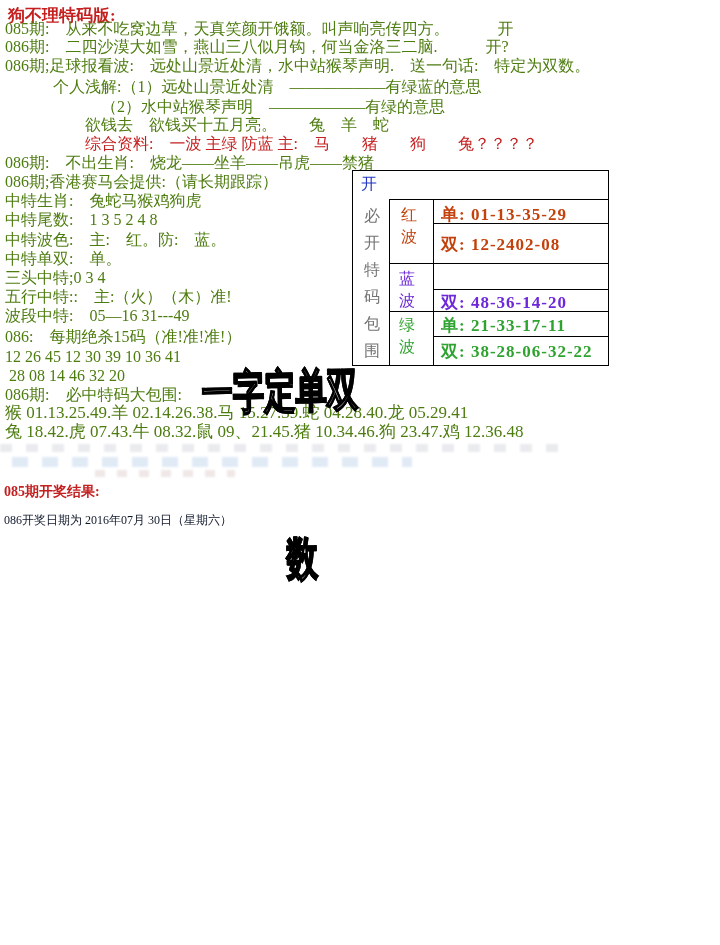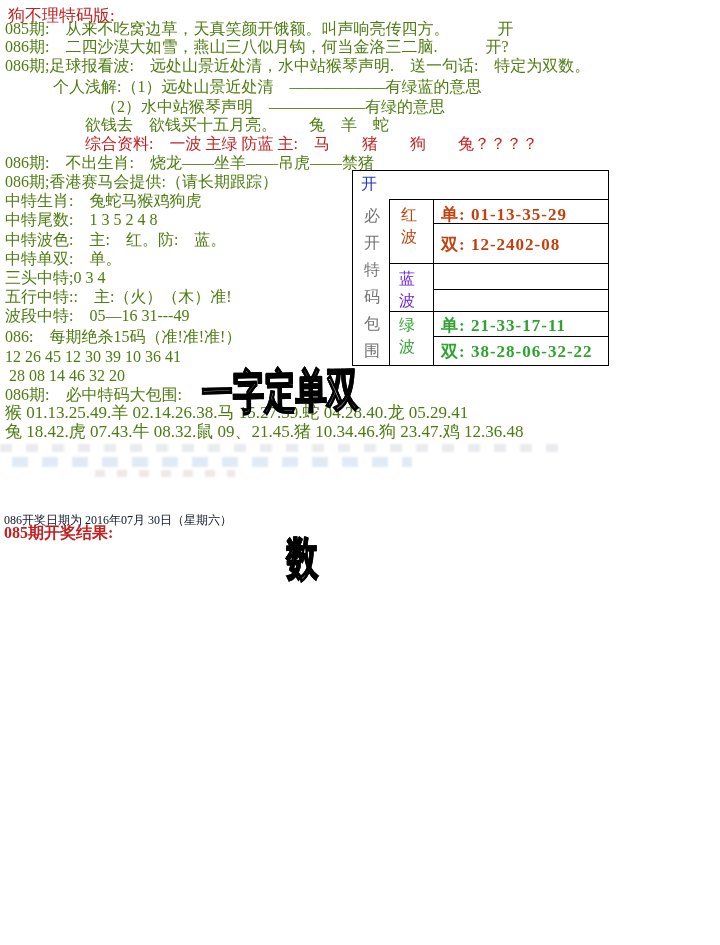--- a/index.html
+++ b/index.html
@@ -1,21 +1,21 @@
 <!DOCTYPE html>
 <html><head>
 <meta charset="utf-8">
 <style>
   * { margin:0; padding:0; box-sizing:border-box; }
   html,body { width:720px; height:945px; background:#ffffff; overflow:hidden; }
   body { position:relative; font-family:"Liberation Serif", serif; color:#141414; }
 
   .page-title {
     position:absolute; left:8px; top:4px;
-    font-size:17px; font-weight:normal; color:#c42020;
+    font-size:17px; font-weight:bold; color:#c42020;
     white-space:pre;
   }
   .ln {
     position:absolute; left:5px;
     font-size:16px; line-height:18px; white-space:pre; color:#4d7c0f;
   }
   .ln.red { color:#c42020; font-weight:normal; }
   .ln.big { font-size:17px; }
 
   
@@ -62,21 +62,21 @@
   .ghost { position:absolute; filter:blur(1px); }
   .ghost.g1 { left:0;  top:444px; width:560px; height:8px;
     background:repeating-linear-gradient(90deg, rgba(185,190,200,.30) 0 12px, transparent 12px 26px); }
   .ghost.g2 { left:12px; top:457px; width:400px; height:10px;
     background:repeating-linear-gradient(90deg, rgba(160,190,225,.32) 0 16px, transparent 16px 30px); }
   .ghost.g3 { left:95px; top:470px; width:140px; height:7px;
     background:repeating-linear-gradient(90deg, rgba(205,175,175,.30) 0 10px, transparent 10px 22px); }
 
   .result-heading {
     position:absolute; left:4px; top:483px;
-    font-size:16px; font-weight:bold; color:#c42020; white-space:pre;margin-top:40px;
+    font-size:14px; font-weight:bold; color:#c42020; white-space:pre;
   }
   .draw-date {
     position:absolute; left:4px; top:512px;
     font-size:12px; color:#0f172a; white-space:pre;
   }
 </style>
 </head>
 <body>
 
 <div class="page-title">狗不理特码版:</div>
@@ -121,20 +121,21 @@
   <div class="hline" style="top:118px; left:80px"></div>
   <div class="hline" style="top:140px; left:36px"></div>
   <div class="hline" style="top:165px; left:80px"></div>
 
   <div class="wave c-red" style="top:33px">红波</div>
   <div class="wave c-blue" style="top:97px">蓝波</div>
   <div class="wave c-green" style="top:143px">绿波</div>
 
   <div class="numline c-red" style="top:32px">单: 01-13-35-29</div>
   <div class="numline c-red" style="top:62px">双: 12-2402-08</div>
+  <div class="numline c-blue" style="top:120px">双: 48-36-14-20</div>
   <div class="numline c-green" style="top:143px">单: 21-33-17-11</div>
   <div class="numline c-green" style="top:169px">双: 38-28-06-32-22</div>
 </div>
 
 <div class="ghost g1"></div>
 <div class="ghost g2"></div>
 <div class="ghost g3"></div>
 
 <div class="result-heading">085期开奖结果:</div>
 <div class="draw-date">086开奖日期为 2016年07月 30日（星期六）</div>

